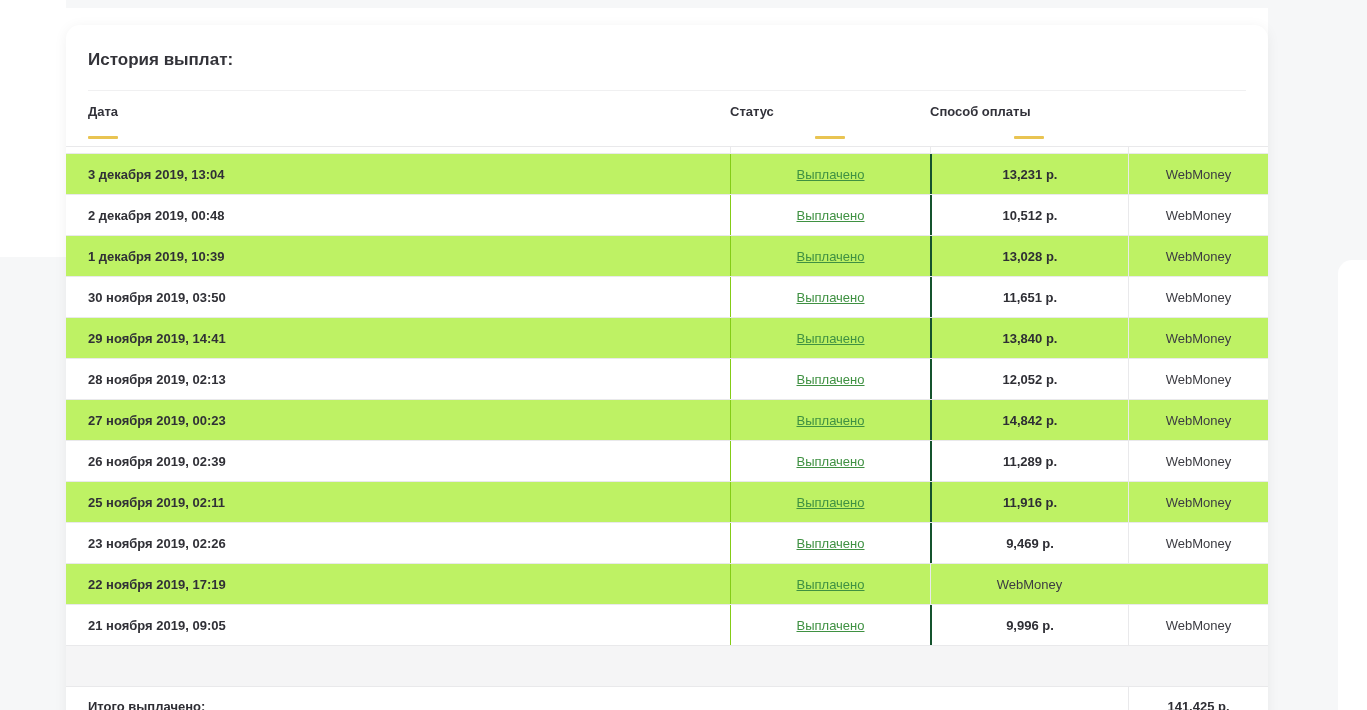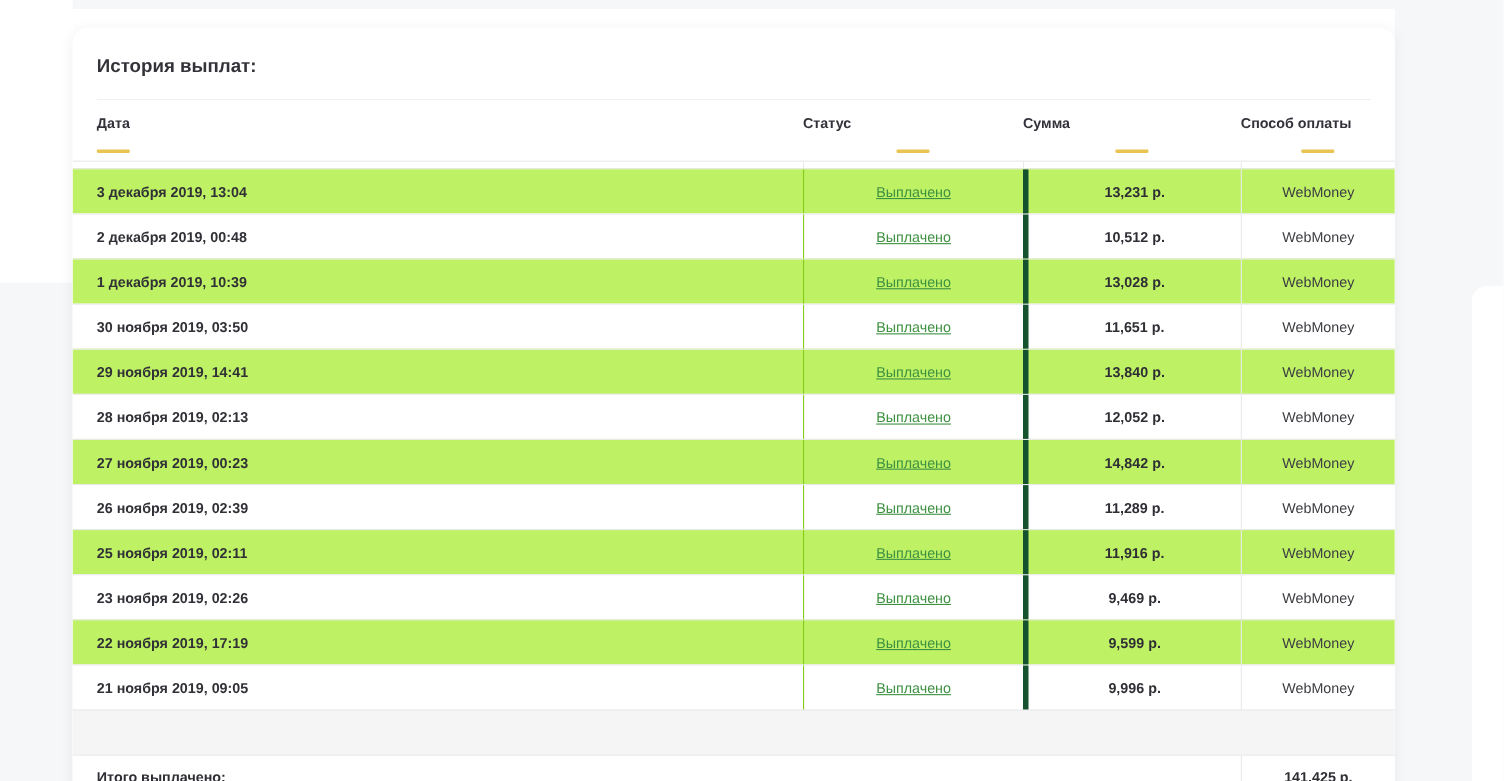--- a/index.html
+++ b/index.html
@@ -45,21 +45,21 @@
   .tbody { margin-top:7px; }
   .sliver { height:7px; border-top:1px solid #e9e9eb; }
   .sliver .cell { border-left:1px solid #e9e9eb; height:100%; }
   .sliver .cell:first-child { border-left:none; }
 
   .row { height:41px; border-top:1px solid #e9e9eb; }
   .row.alt { background:#bef264; }
   .cell { display:flex; align-items:center; font-size:13px; }
   .c-date   { padding-left:22px; font-weight:bold; color:#303036; }
   .c-status { justify-content:center; color:#3f9142; border-left:1px solid #84cc16;text-decoration:underline; }
-  .c-amount { justify-content:center; font-weight:bold; color:#2e2e34; border-left:5px solid #14532d;text-align:center; }
+  .c-amount { justify-content:center; font-weight:bold; color:#2e2e34; border-left:2px solid #14532d;text-align:center; }
   .c-method { justify-content:center; color:#3c3c42; border-left:1px solid #e9e9eb; }
 
   .empty-band { height:41px; background:#f5f5f6; border-top:1px solid #e9e9eb; }
 
   .tfoot { display:grid; grid-template-columns:1062px 140px; border-top:1px solid #e9e9eb; height:40px; }
   .f-label { display:flex; align-items:center; padding-left:22px; font-size:13px; font-weight:bold; color:#2e2e34; }
   .f-total { display:flex; align-items:center; justify-content:center; font-size:13px; font-weight:bold; color:#2e2e34; border-left:1px solid #e9e9eb; }
 </style>
 </head>
 <body>
@@ -73,24 +73,20 @@
   <div class="card-title">История выплат:</div>
   <div class="title-divider"></div>
 
   <div class="thead grid-row">
     <div class="th th-date">
       <span class="label">Дата</span>
       <span class="accent"></span>
     </div>
     <div class="th th-center">
       <span class="label">Статус</span>
-      <span class="accent"></span>
-    </div>
-    <div class="th th-center">
-      <span class="label">Сумма</span>
       <span class="accent"></span>
     </div>
     <div class="th th-center">
       <span class="label">Способ оплаты</span>
       <span class="accent"></span>
     </div>
   </div>
 
   <div class="tbody">
     <div class="sliver grid-row">
@@ -166,21 +162,20 @@
   <div class="row grid-row">
     <div class="cell c-date">23 ноября 2019, 02:26</div>
     <div class="cell c-status">Выплачено</div>
     <div class="cell c-amount">9,469 р.</div>
     <div class="cell c-method">WebMoney</div>
   </div>
 
   <div class="row grid-row alt">
     <div class="cell c-date">22 ноября 2019, 17:19</div>
     <div class="cell c-status">Выплачено</div>
-    <div class="cell c-amount">9,599 р.</div>
     <div class="cell c-method">WebMoney</div>
   </div>
 
   <div class="row grid-row">
     <div class="cell c-date">21 ноября 2019, 09:05</div>
     <div class="cell c-status">Выплачено</div>
     <div class="cell c-amount">9,996 р.</div>
     <div class="cell c-method">WebMoney</div>
   </div>
 </div>

